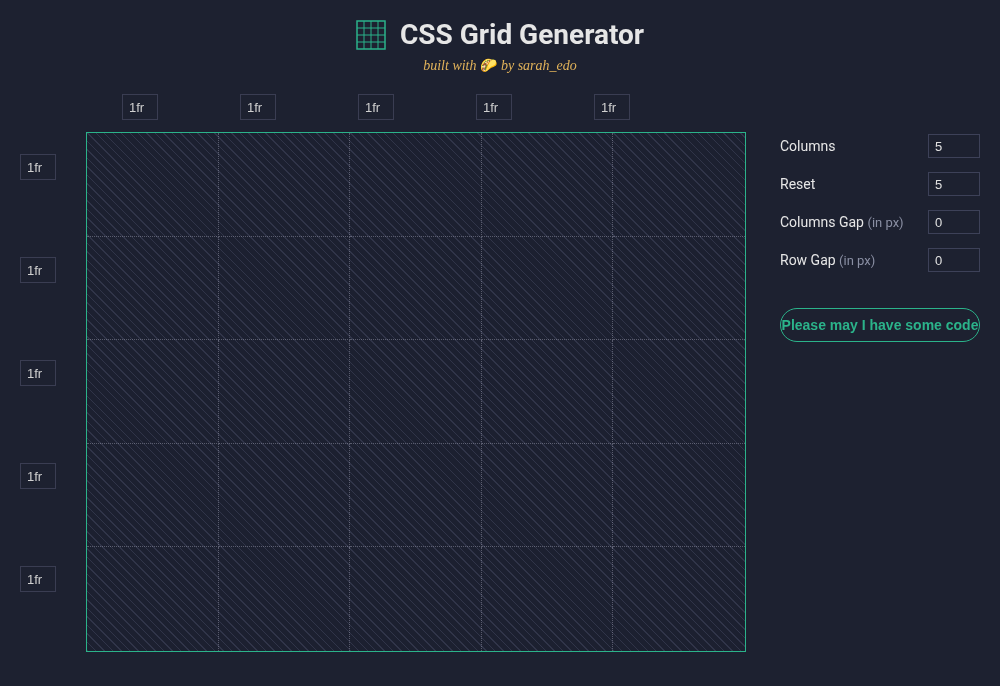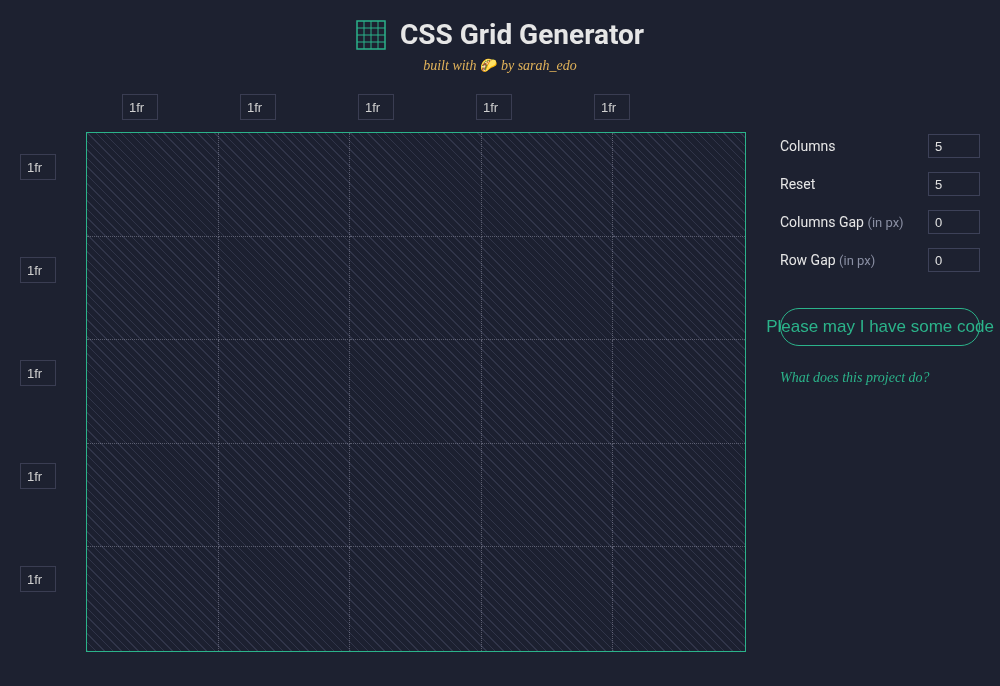--- a/index.html
+++ b/index.html
@@ -129,25 +129,26 @@
     padding: 0 6px;
     text-align: left;
     outline: none;
   }
 
   .btn {
     display: inline-flex;
     align-items: center;
     justify-content: center;
     border-radius: 20px;
-    font-size: 17px;
+    font-size: 14px;
     cursor: pointer;
     background: transparent;
     padding: 8px 18px;
     white-space: nowrap;
+    font-weight: bold;
   }
   .btn-code {
     margin-top: 22px;
     border: 1px solid #2bb38a;
     color: #2bb38a;
     width: 200px;
   }
   .btn-reset {
     margin-top: 16px;
     border: 1px solid #6a6f88;
@@ -264,16 +265,15 @@
     <div class="field-row">
       <span class="field-label">
         <span>Row Gap</span>
         <span class="dim">(in px)</span>
       </span>
       <input class="num-input" value="0" style="">
     </div>
 
     <button class="btn btn-code">Please may I have some code</button>
 
-    <a class="about-link">What does this project do?</a>
   </div>
 
 </div>
 
 </body></html>

